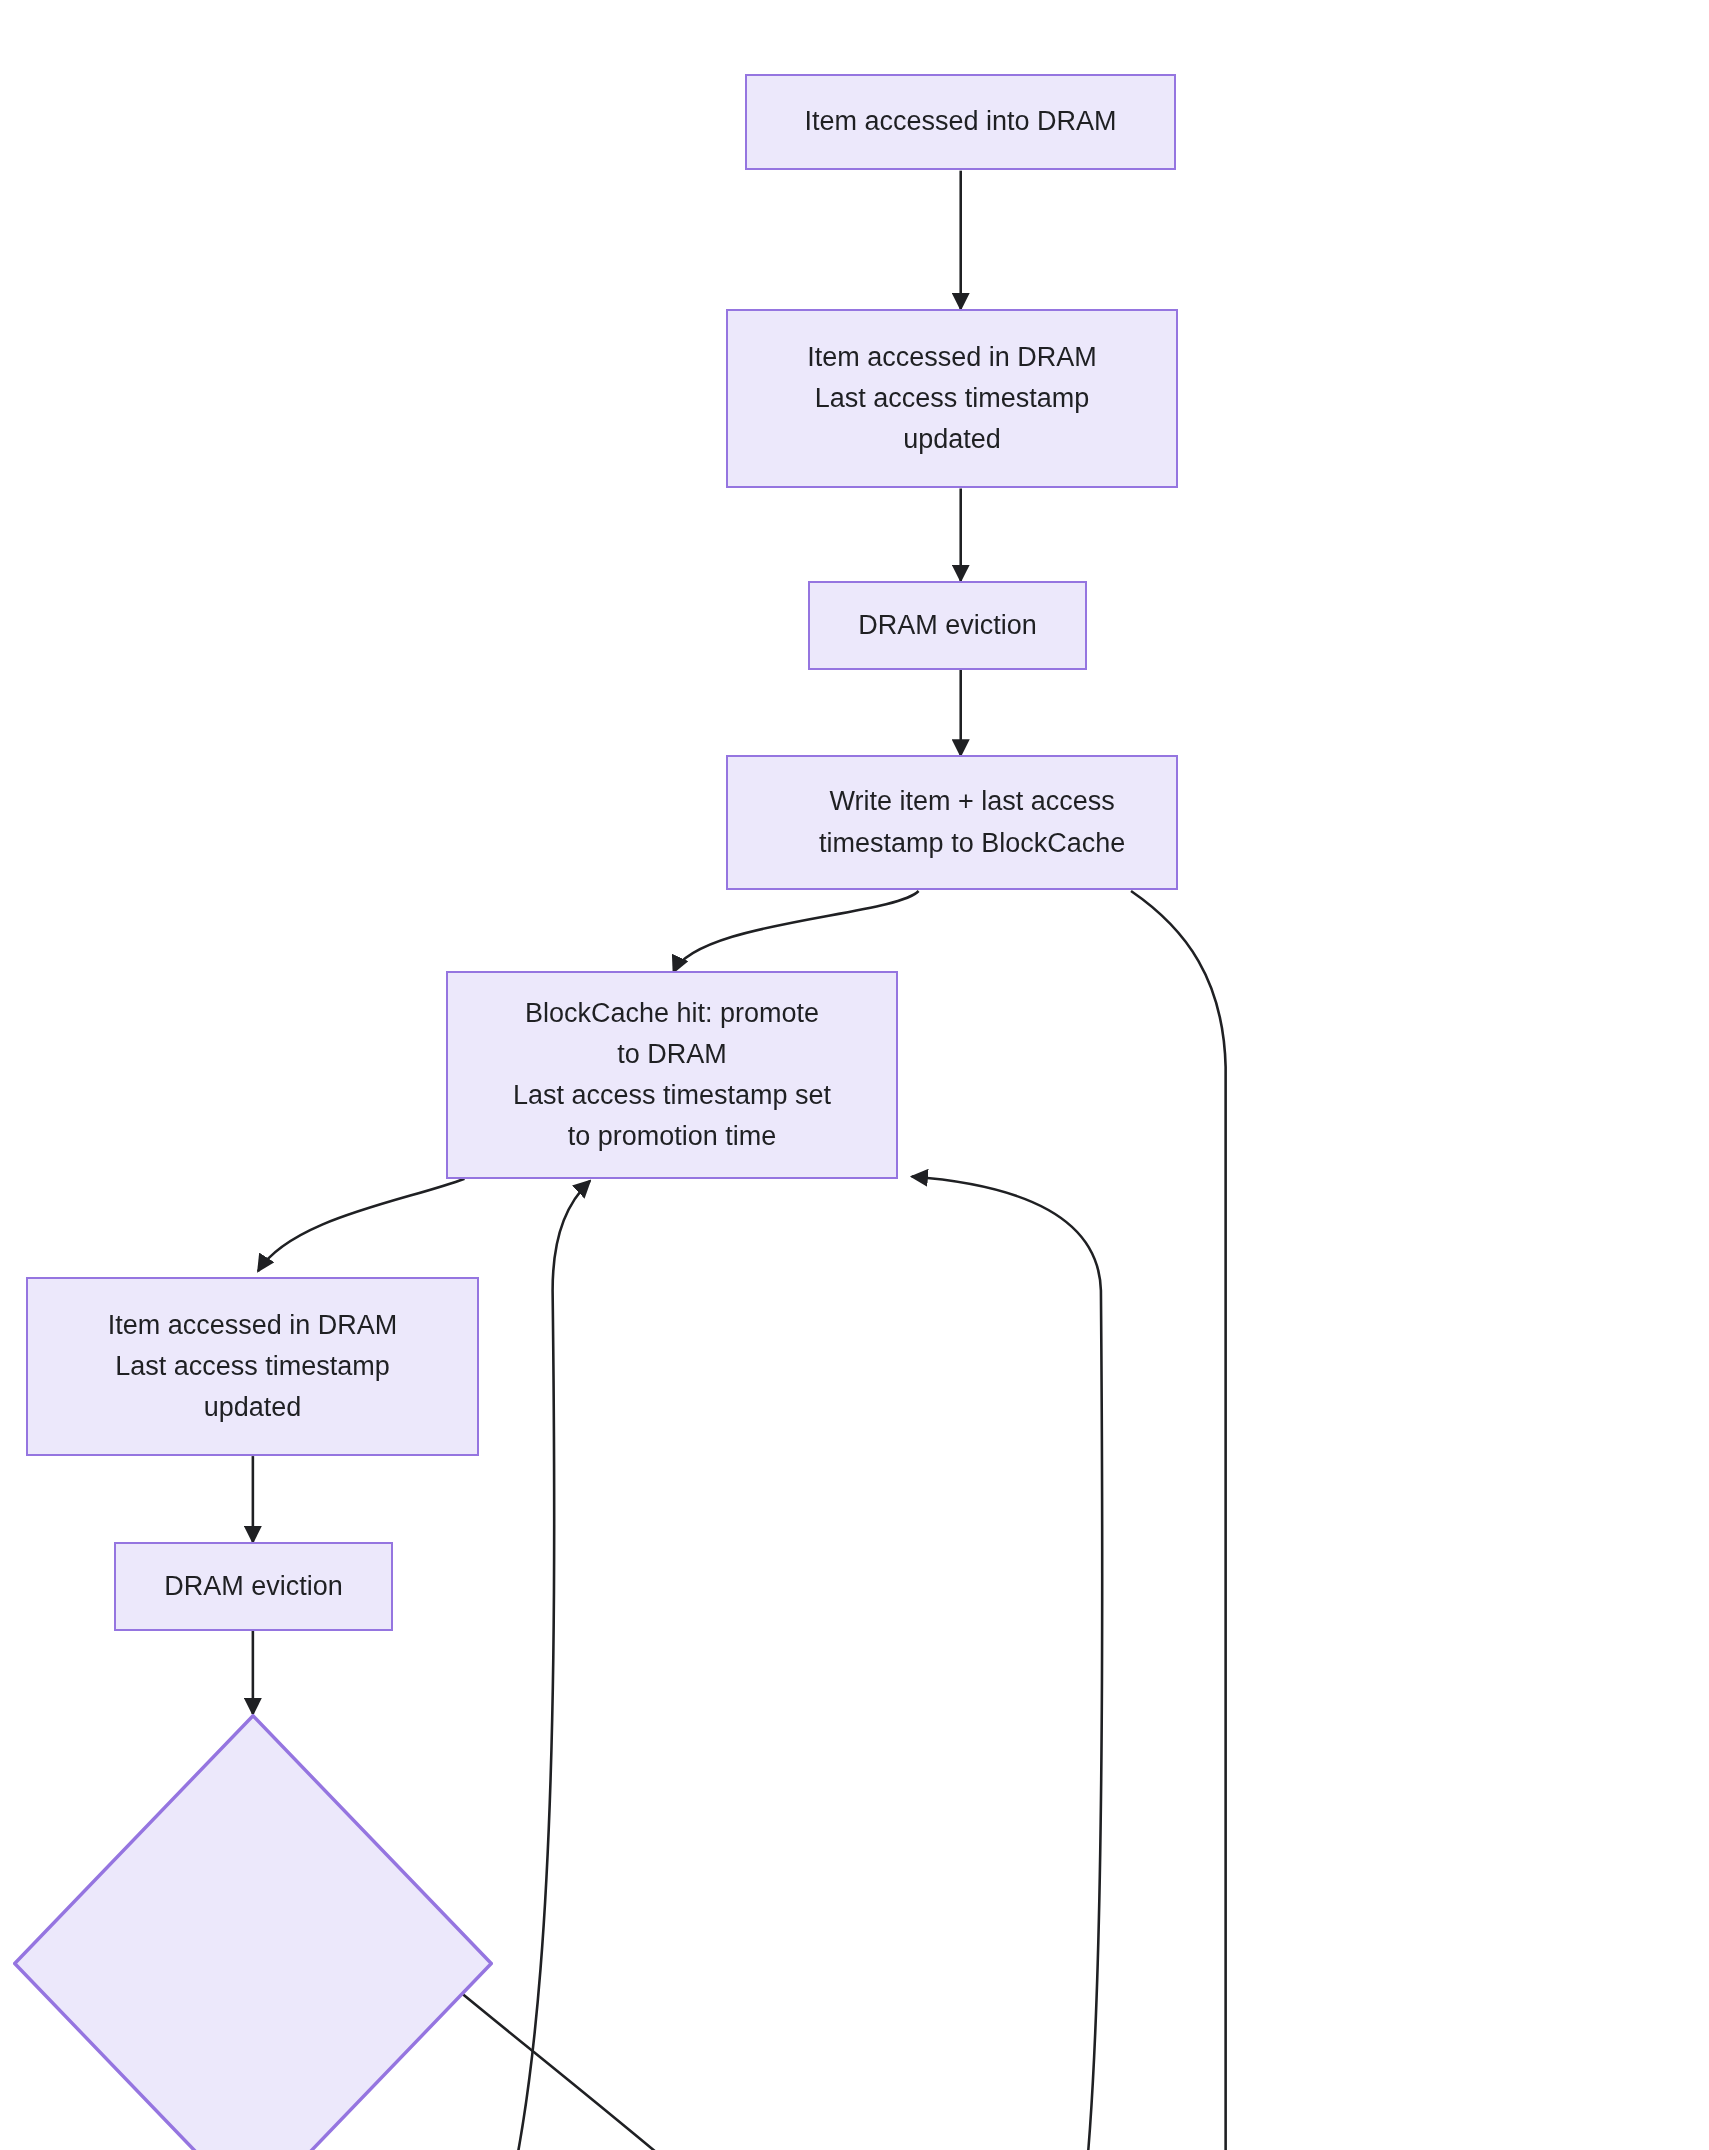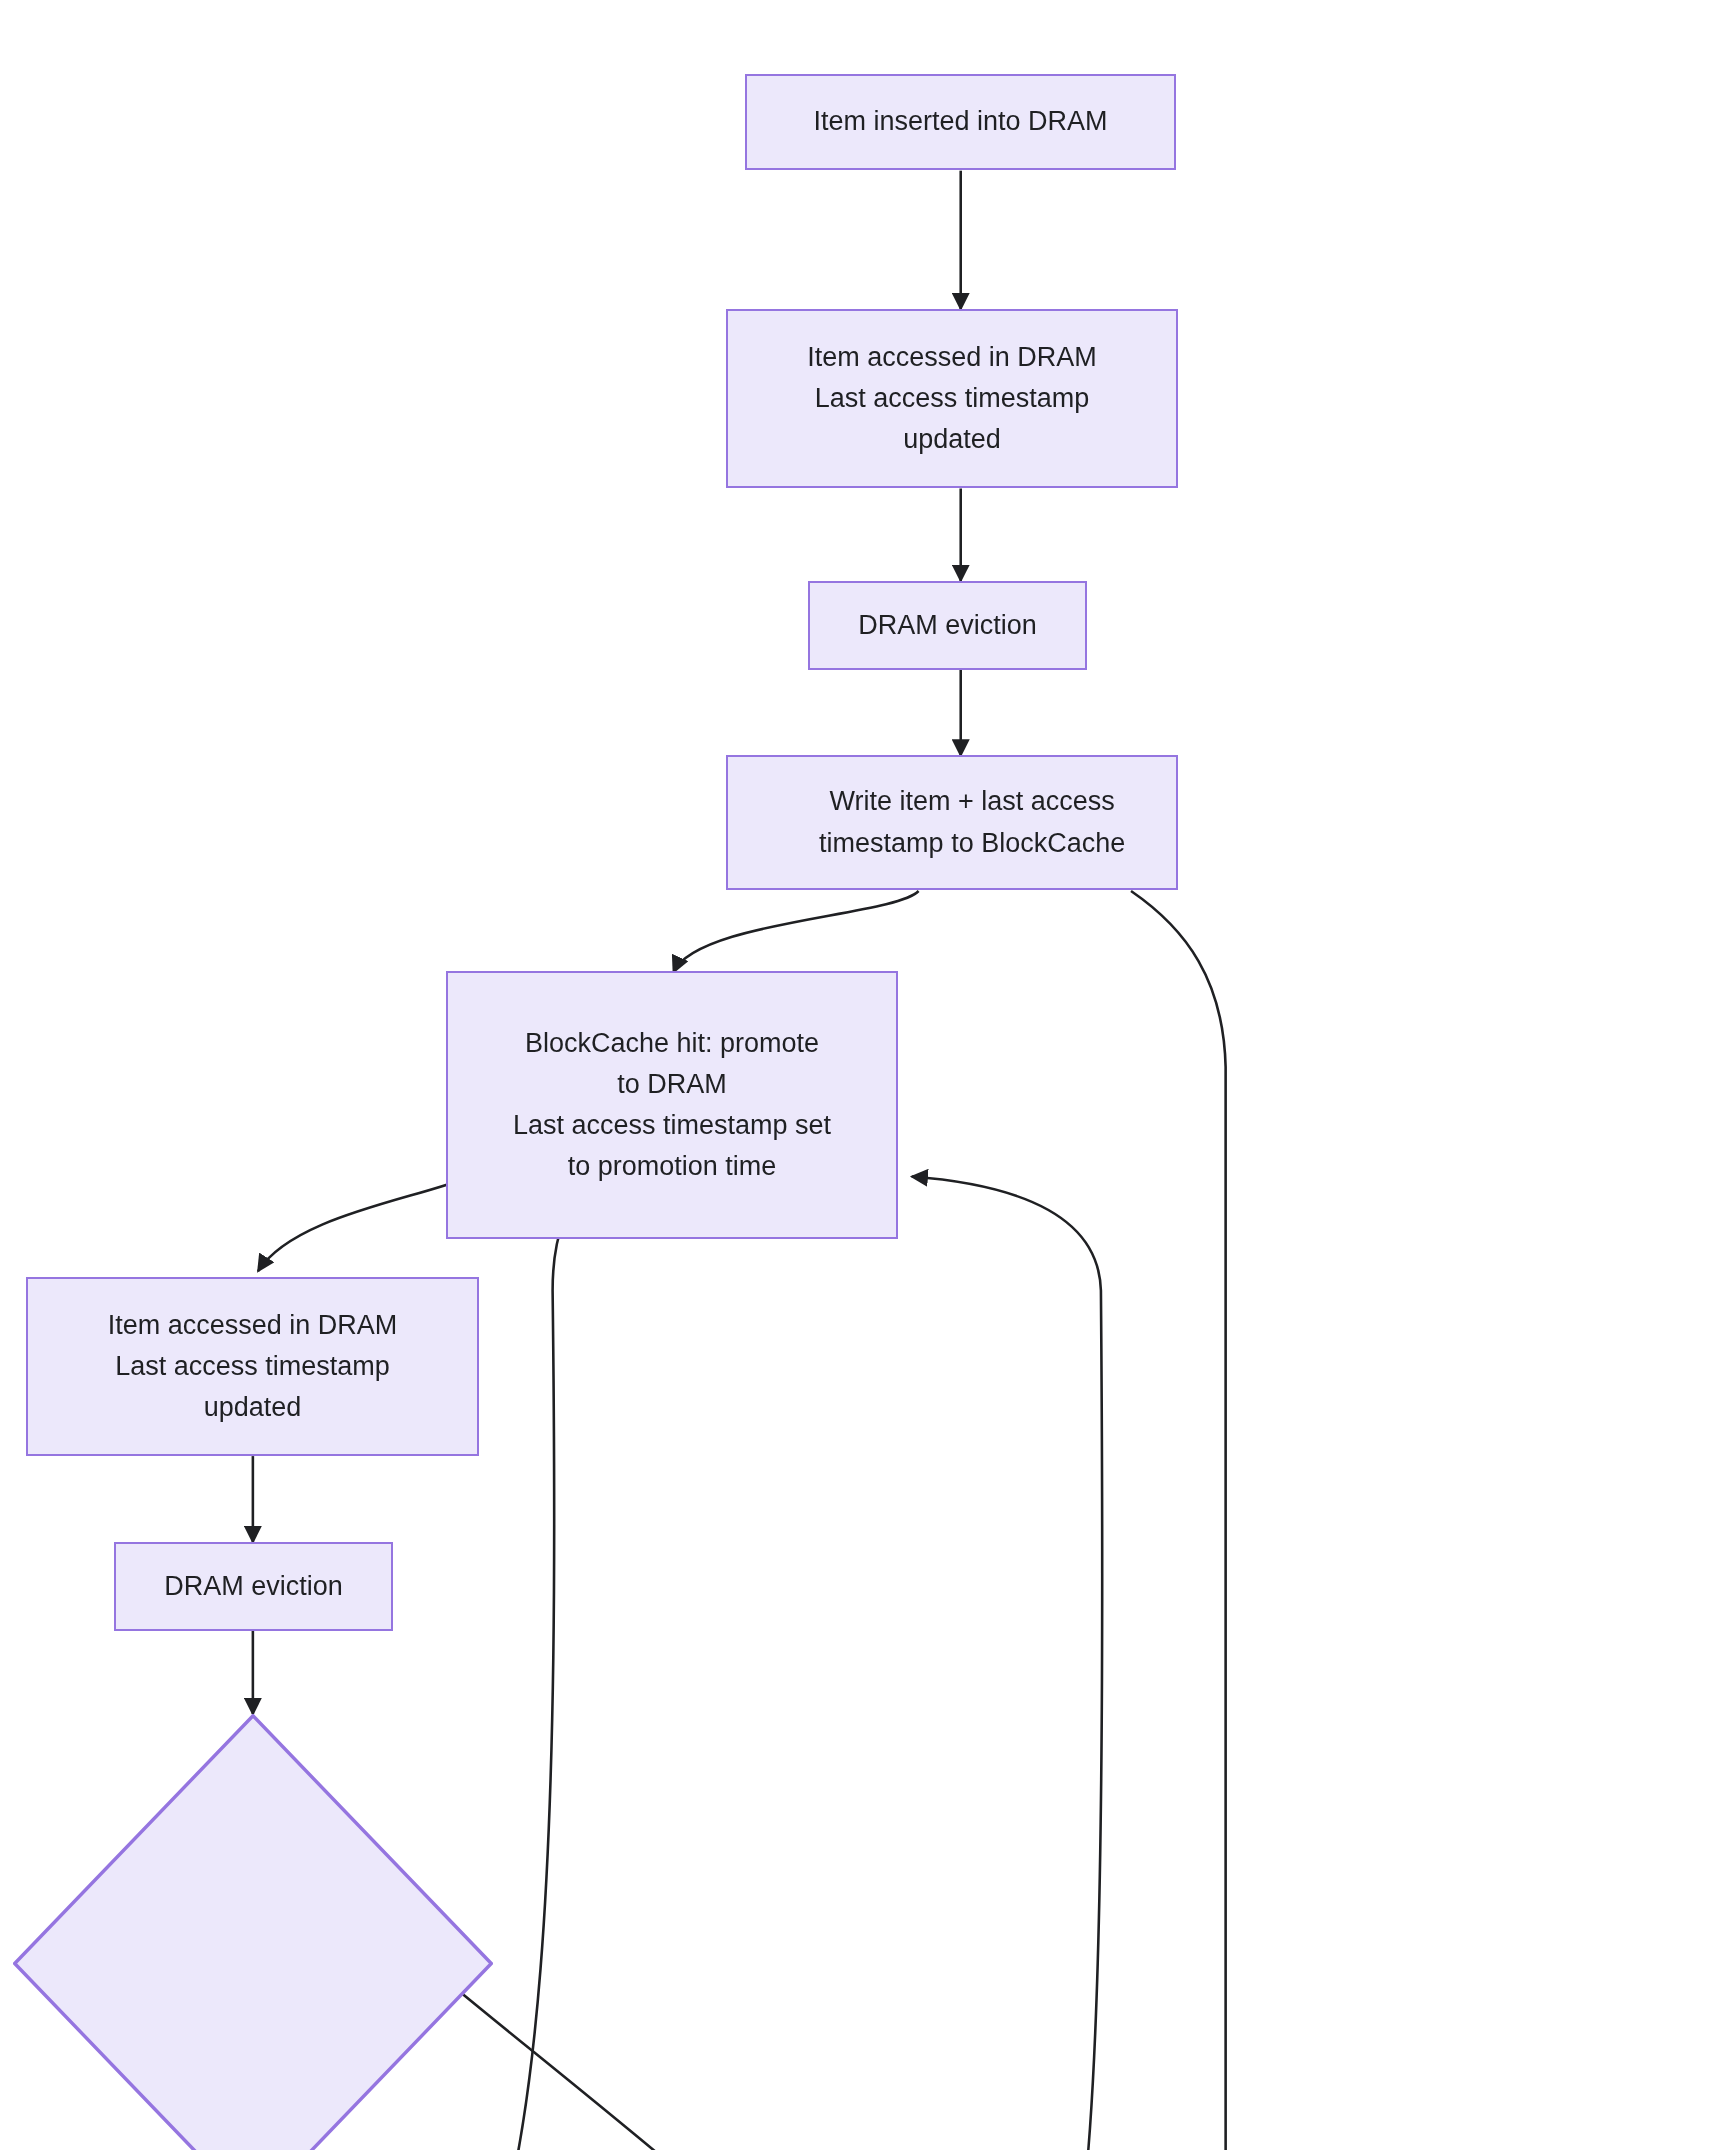--- a/index.html
+++ b/index.html
@@ -124,39 +124,39 @@
       <path d="M 940 5920 C 1010 6110, 1160 6230, 1380 6255"></path>
 
       <path d="M 2470 5330 C 2560 5200, 2570 4200, 2560 3000
                C 2555 2830, 2380 2755, 2120 2735"></path>
 
       <path d="M 2180 5925 C 2160 6080, 2130 6180, 2118 6250"></path>
     </g>
   </svg>
 
   <div class="node" style="left:745px; top:74px; width:431px; height:96px;">
-    <span>Item inserted into DRAM</span>
+    <span>Item accessed into DRAM</span>
   </div>
 
   <div class="node" style="left:726px; top:309px; width:452px; height:179px;">
     <span>Item accessed in DRAM
 Last access timestamp
 updated</span>
   </div>
 
   <div class="node" style="left:808px; top:581px; width:279px; height:89px;">
     <span>DRAM eviction</span>
   </div>
 
   <div class="node" style="left:726px; top:755px; width:452px; height:135px;padding-left:48px;">
     <span>Write item + last access
 timestamp to BlockCache</span>
   </div>
 
-  <div class="node" style="left:446px; top:971px; width:452px; height:268px;">
+  <div class="node" style="left:446px; top:971px; width:452px; height:208px;">
     <span>BlockCache hit: promote
 to DRAM
 Last access timestamp set
 to promotion time</span>
   </div>
 
   <div class="node" style="left:26px; top:1277px; width:453px; height:179px;">
     <span>Item accessed in DRAM
 Last access timestamp
 updated</span>

